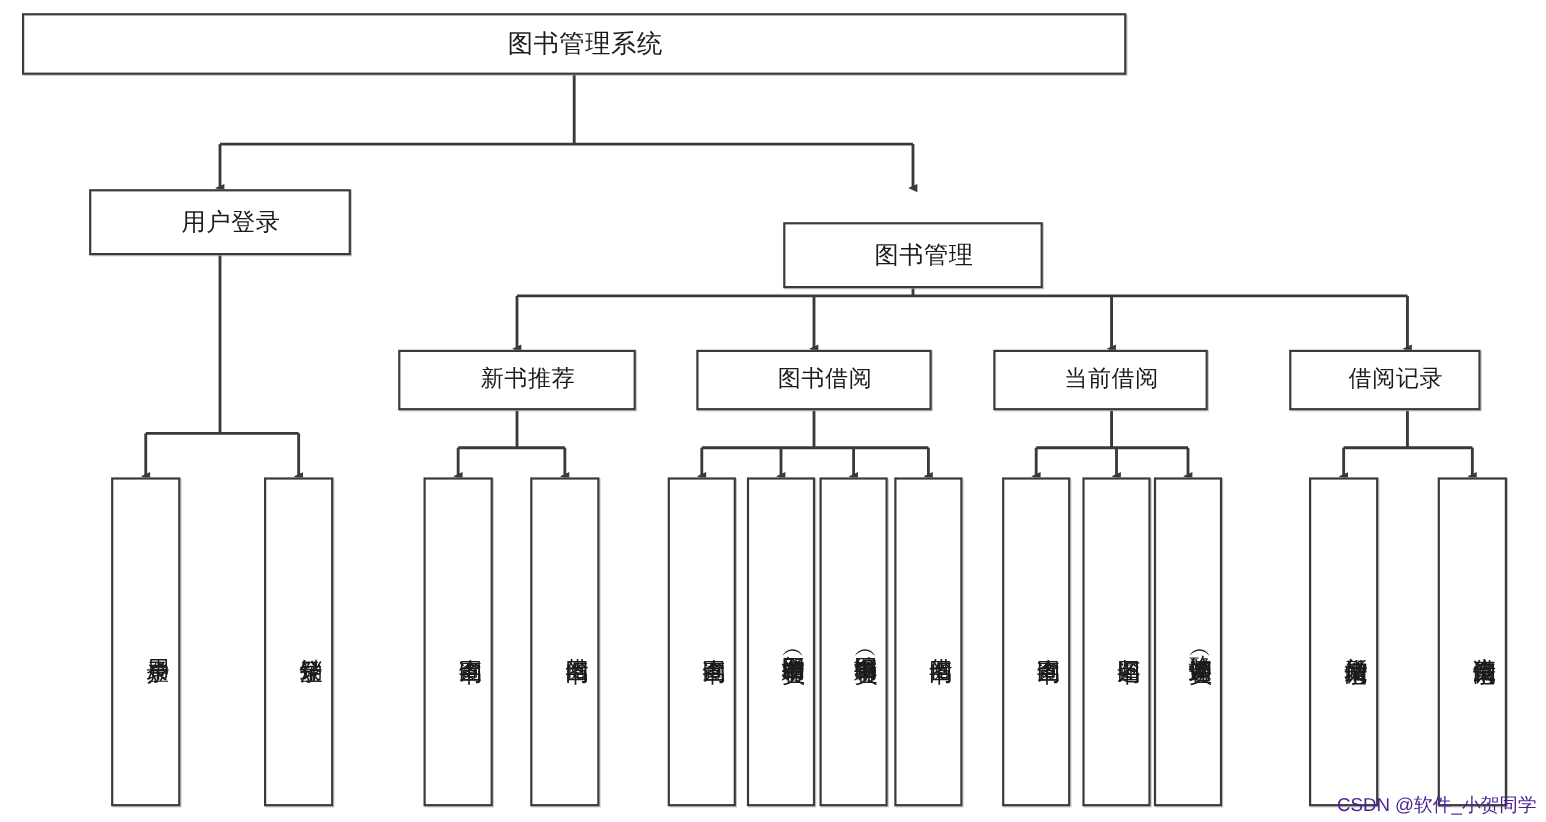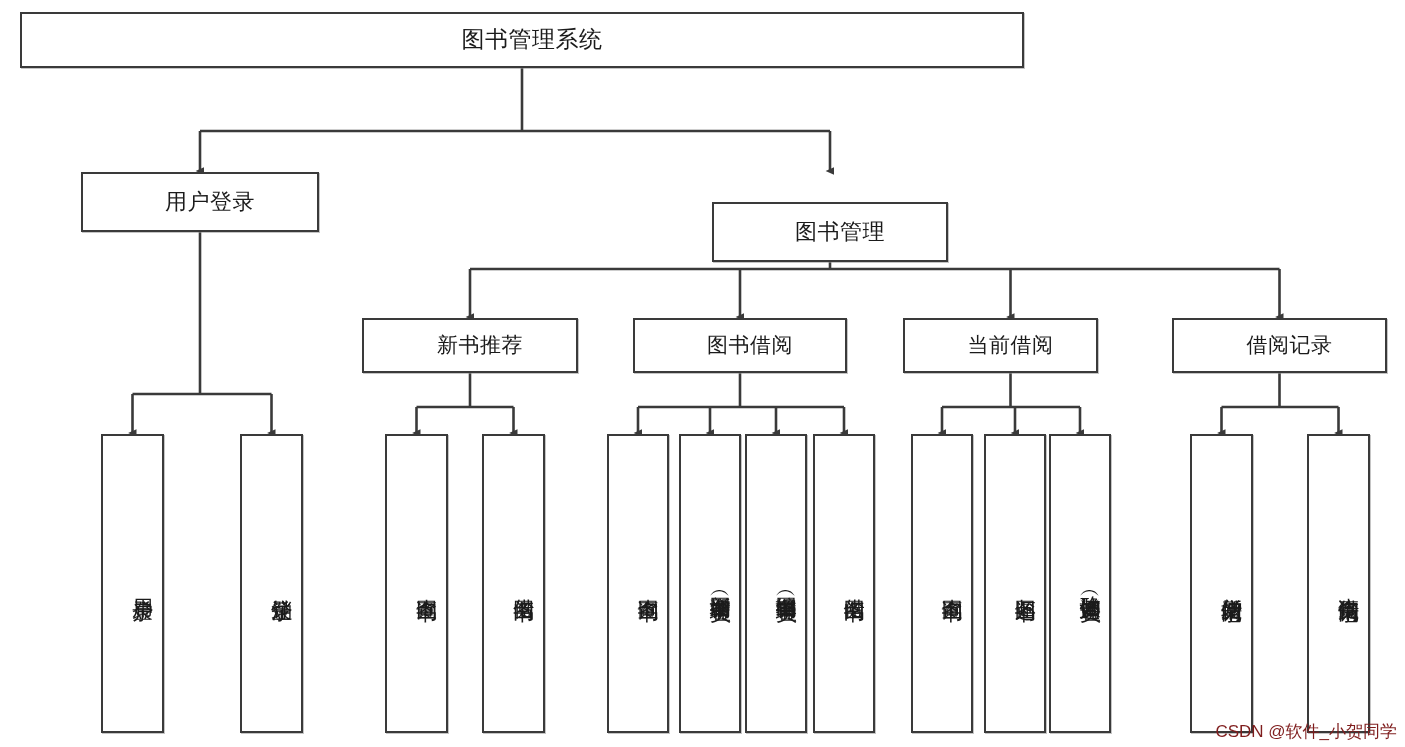--- a/index.html
+++ b/index.html
@@ -63,21 +63,21 @@
     font-size: 21px;
     line-height: 1.16;
     letter-spacing: 1px;
     white-space: nowrap;
   }
   #watermark {
     position: absolute;
     right: 8px;
     bottom: 4px;
     font-size: 17px;
-    color: #7f1d1d;
+    color: #4c1d95;
     z-index: 5;
     white-space: nowrap;
     pointer-events: none;
   }
 </style>
 </head>
 <body>
 
 <div id="diagram-root">
 
@@ -136,21 +136,21 @@
       </div>
       <div class="node node-l3" style="left: 362px; top: 318px; width: 216px; height: 55px;">
         <span class="node-label">新书推荐</span>
       </div>
       <div class="node node-l3" style="left: 633px; top: 318px; width: 214px; height: 55px;">
         <span class="node-label">图书借阅</span>
       </div>
       <div class="node node-l3" style="left: 903px; top: 318px; width: 195px; height: 55px;">
         <span class="node-label">当前借阅</span>
       </div>
-      <div class="node node-l3" style="left: 1172px; top: 318px; width: 215px; height: 55px;">
+      <div class="node node-l3" style="left: 1172px; top: 318px; width: 174px; height: 55px;">
         <span class="node-label">借阅记录</span>
       </div>
       <div class="node node-leaf" style="left: 101px; top: 434px; width: 63px; height: 299px;">
         <span class="node-label">用户登录</span>
       </div>
       <div class="node node-leaf" style="left: 240px; top: 434px; width: 63px; height: 299px;">
         <span class="node-label">注销登录</span>
       </div>
       <div class="node node-leaf" style="left: 385px; top: 434px; width: 63px; height: 299px;">
         <span class="node-label">查询图书</span>

